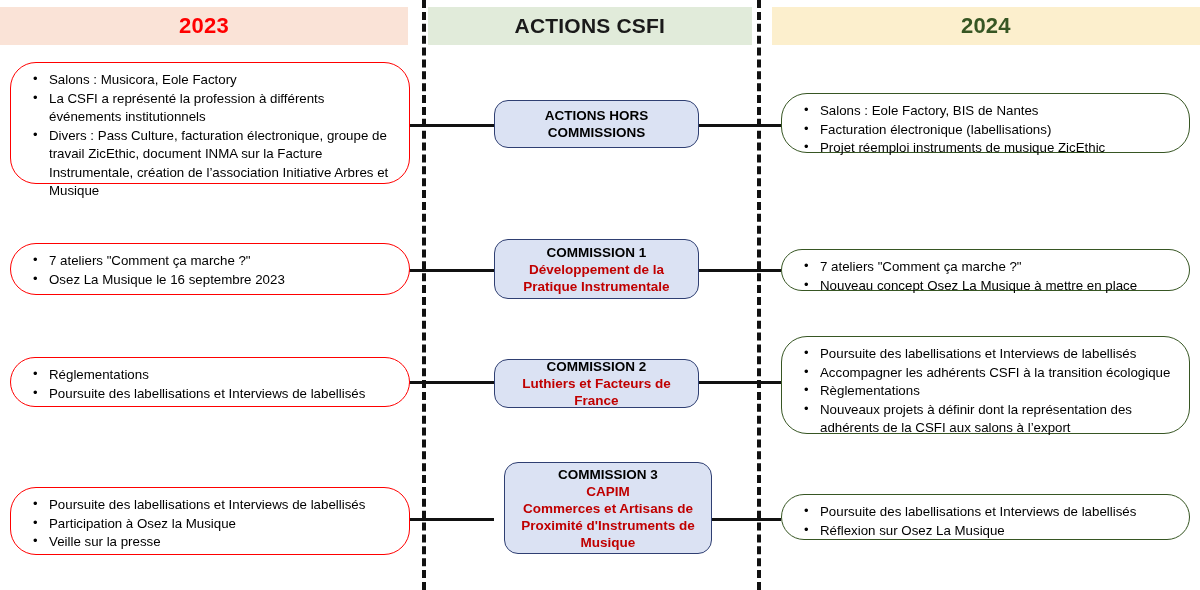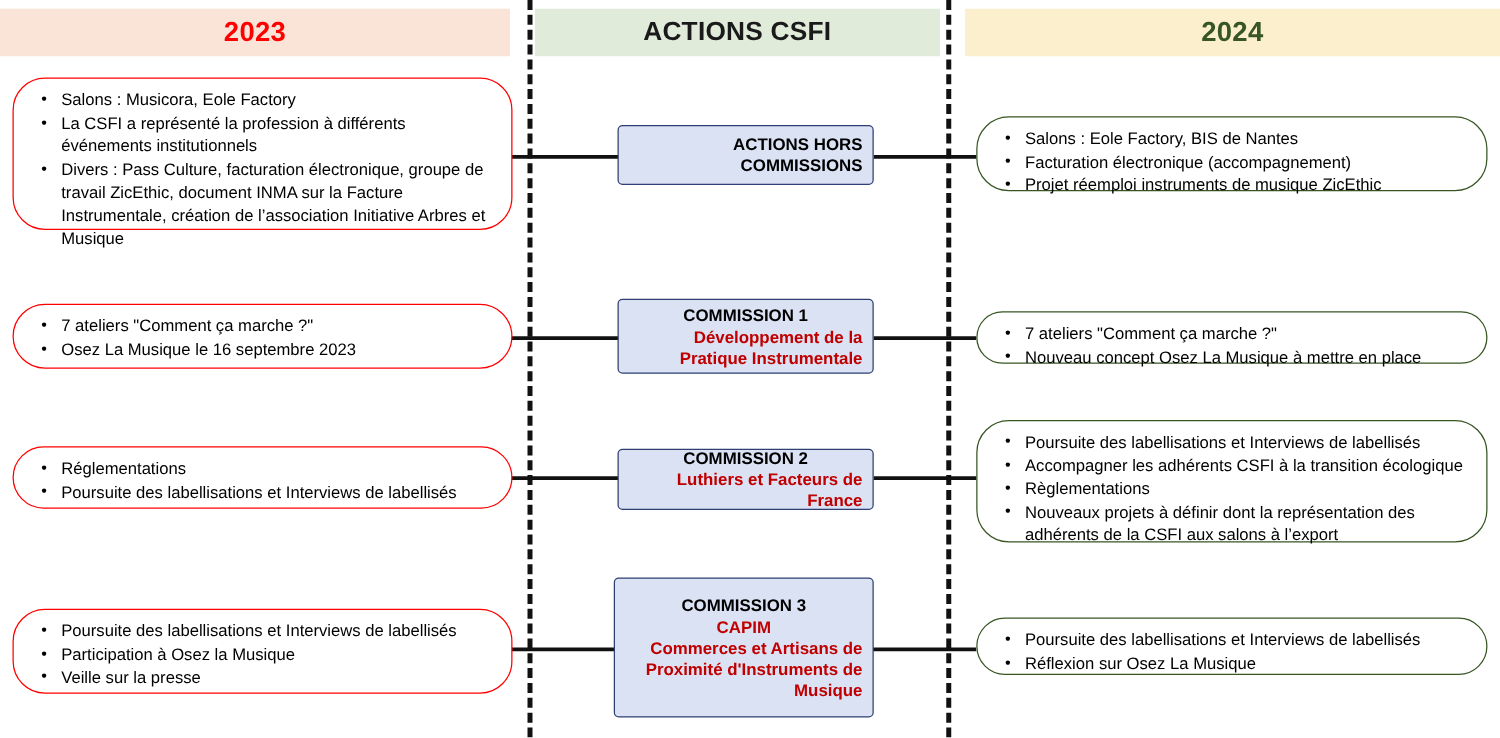--- a/index.html
+++ b/index.html
@@ -100,26 +100,26 @@
     font-size: 13px;
     color: #000000;
   }
 
   
   .cbox {
     position: absolute;
     box-sizing: border-box;
     background: #dbe2f3;
     border: 1.6px solid #2f3f72;
-    border-radius: 4px;
+    border-radius: 14px;
     display: flex;
     flex-direction: column;
     align-items: center;
     justify-content: center;
-    text-align: right;
+    text-align: center;
     padding: 6px 8px;
   }
   .cbox .title {
     font-size: 13.5px;
     font-weight: bold;
     color: #000000;
     line-height: 17px;
   }
   .cbox .subtitle {
     font-size: 13.5px;
@@ -160,21 +160,21 @@
   </ul>
 </div>
 
 <div class="cbox" style="left:494px; top:100px; width:205px; height:48px;">
   <div class="title">ACTIONS HORS COMMISSIONS</div>
 </div>
 
 <div class="box box-right" style="left:781px; top:93px; width:409px; height:60px;">
   <ul class="bullets">
     <li>Salons : Eole Factory, BIS de Nantes</li>
-    <li>Facturation électronique (accompagnement)</li>
+    <li>Facturation électronique (labellisations)</li>
     <li>Projet réemploi instruments de musique ZicEthic</li>
   </ul>
 </div>
 
 <div class="box box-left" style="left:10px; top:243px; width:400px; height:52px;">
   <ul class="bullets">
     <li>7 ateliers "Comment ça marche ?"</li>
     <li>Osez La Musique le 16 septembre 2023</li>
   </ul>
 </div>
@@ -213,21 +213,21 @@
 </div>
 
 <div class="box box-left" style="left:10px; top:487px; width:400px; height:68px;">
   <ul class="bullets">
     <li>Poursuite des labellisations et Interviews de labellisés</li>
     <li>Participation à Osez la Musique</li>
     <li>Veille sur la presse</li>
   </ul>
 </div>
 
-<div class="cbox" style="left:491px; top:462px; width:208px; height:112px;">
+<div class="cbox" style="left:504px; top:462px; width:208px; height:92px;">
   <div class="title">COMMISSION 3</div>
   <div class="subtitle">CAPIM</div>
   <div class="subtitle">Commerces et Artisans de Proximité d'Instruments de Musique</div>
 </div>
 
 <div class="box box-right" style="left:781px; top:494px; width:409px; height:46px;">
   <ul class="bullets">
     <li>Poursuite des labellisations et Interviews de labellisés</li>
     <li>Réflexion sur Osez La Musique</li>
   </ul>

